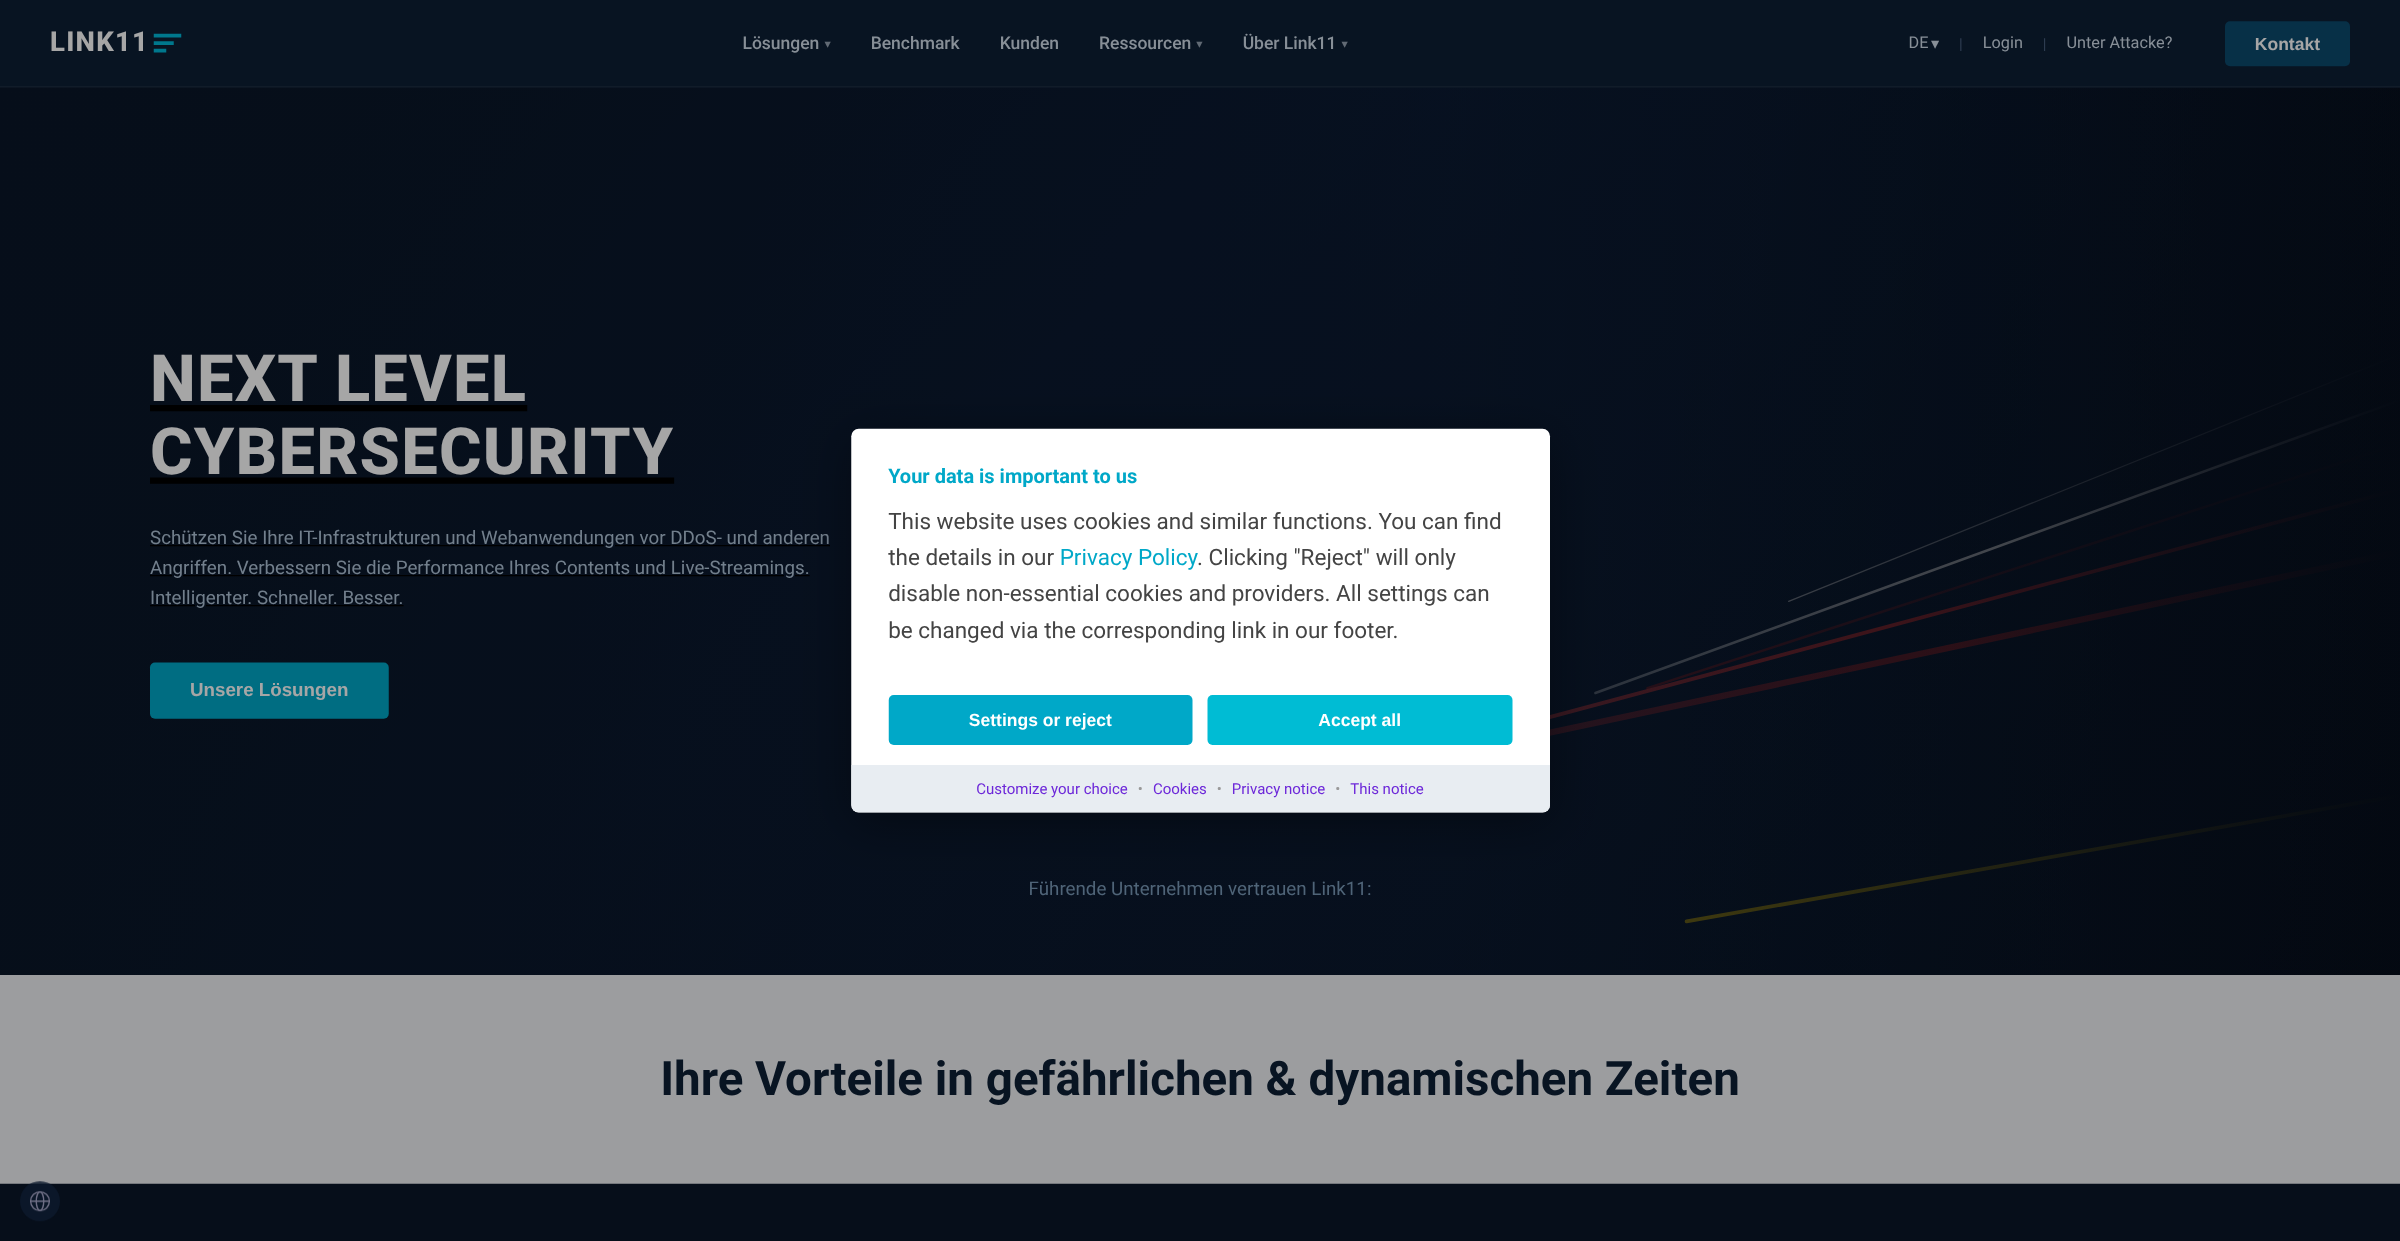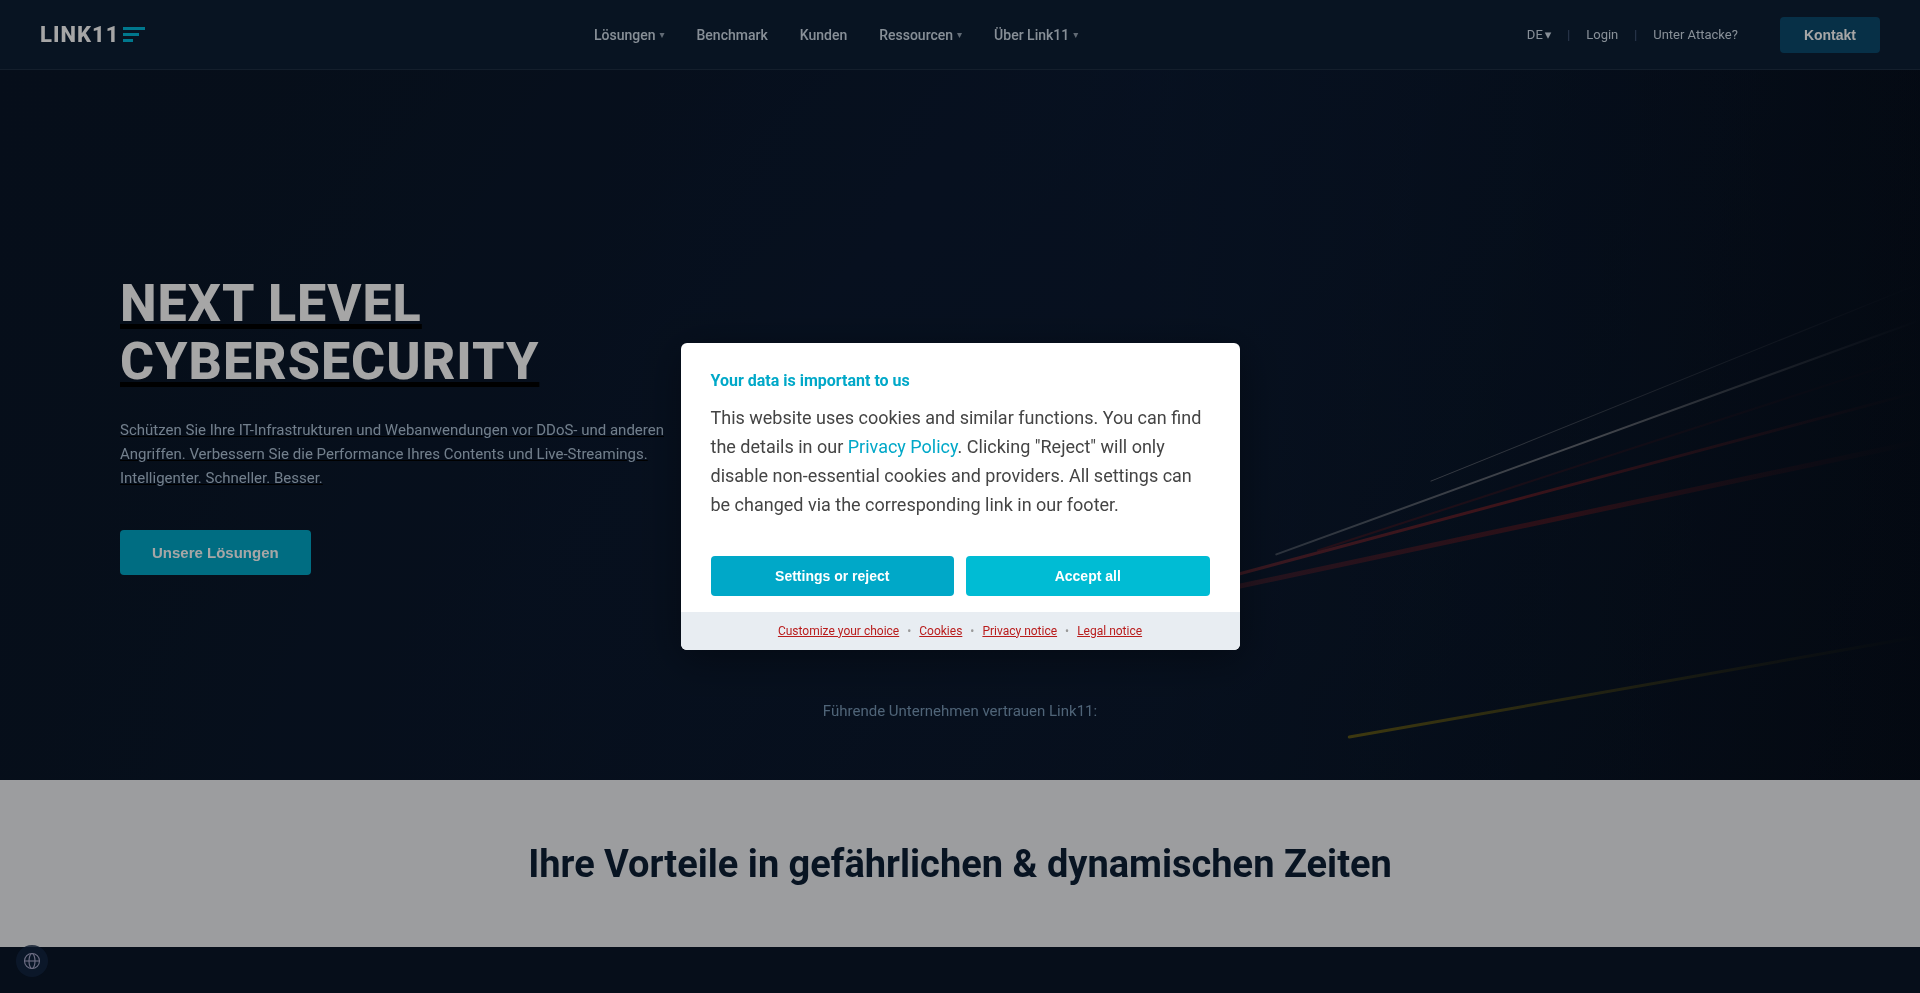--- a/index.html
+++ b/index.html
@@ -361,24 +361,23 @@
       background: #e8edf2;
       padding: 12px 30px;
       display: flex;
       align-items: center;
       justify-content: center;
       gap: 8px;
       flex-wrap: wrap;
     }
 
     .cookie-footer-link {
-      color: #b91c1c;
+      color: #6d28d9;
       font-size: 12px;
       cursor: pointer;
-      text-decoration: underline;
     }
 
     .cookie-footer-sep {
       color: #999;
       font-size: 12px;
     }
 
     
     .globe-icon-wrapper {
       position: fixed;
@@ -478,21 +477,21 @@
       <button class="btn-accept">Accept all</button>
     </div>
 
     <div class="cookie-footer">
       <span class="cookie-footer-link">Customize your choice</span>
       <span class="cookie-footer-sep">•</span>
       <span class="cookie-footer-link">Cookies</span>
       <span class="cookie-footer-sep">•</span>
       <span class="cookie-footer-link">Privacy notice</span>
       <span class="cookie-footer-sep">•</span>
-      <span class="cookie-footer-link">Legal notice</span>
+      <span class="cookie-footer-link">This notice</span>
     </div>
   </div>
 </div>
 
 <div class="globe-icon-wrapper">
   <svg viewBox="0 0 24 24" fill="none" stroke="#aac" stroke-width="1.5">
     <circle cx="12" cy="12" r="10"></circle>
     <ellipse cx="12" cy="12" rx="4" ry="10"></ellipse>
     <line x1="2" y1="12" x2="22" y2="12"></line>
   </svg>

